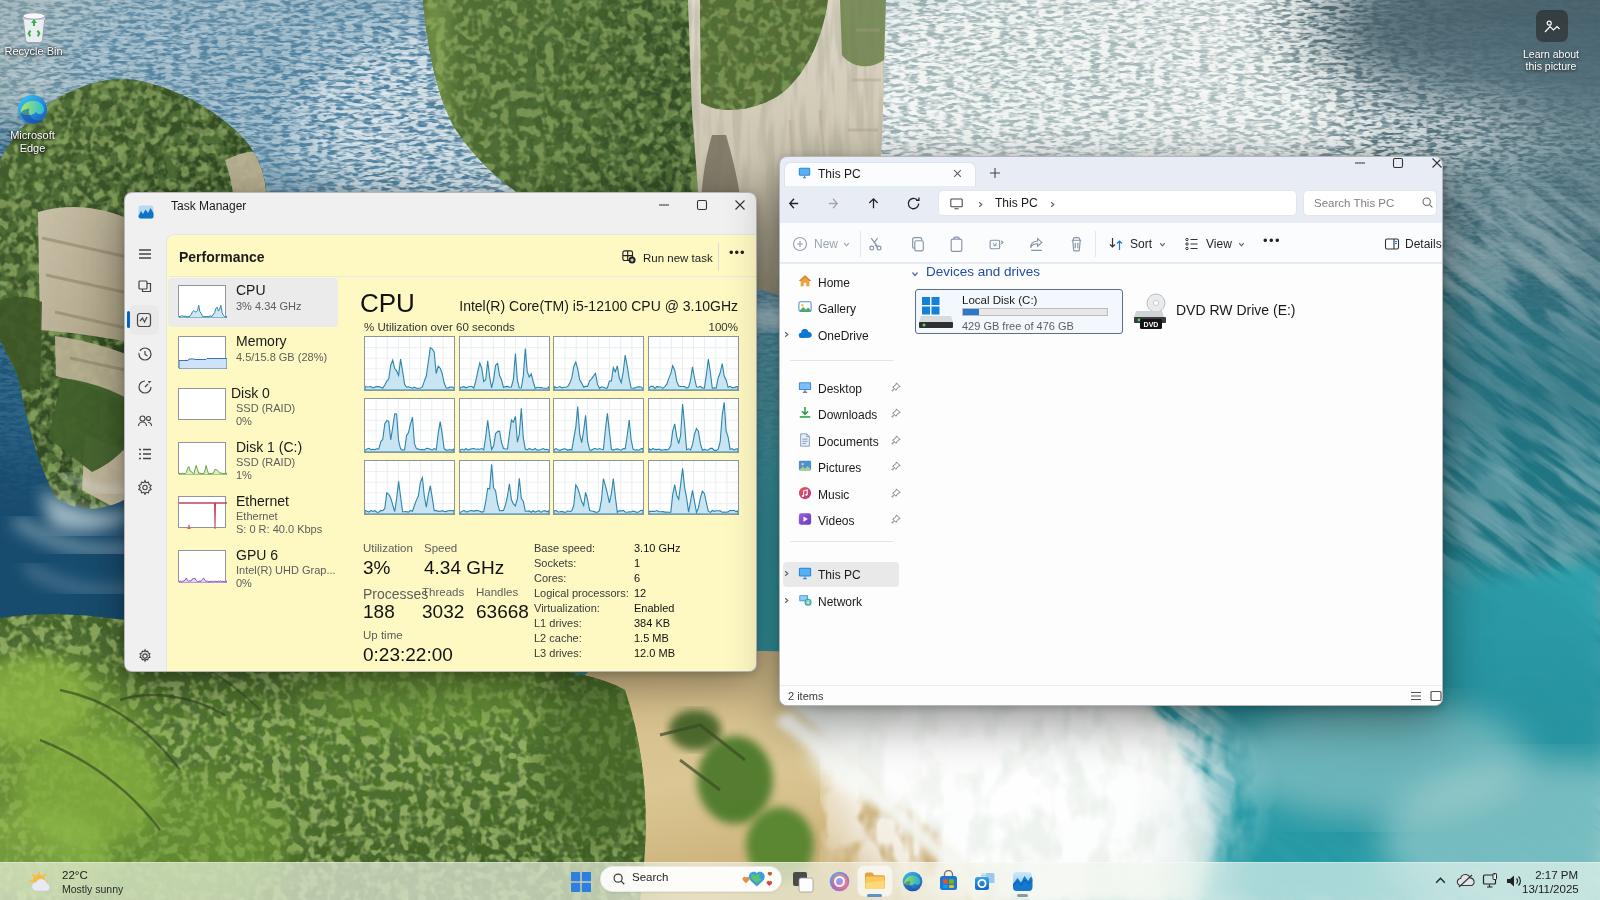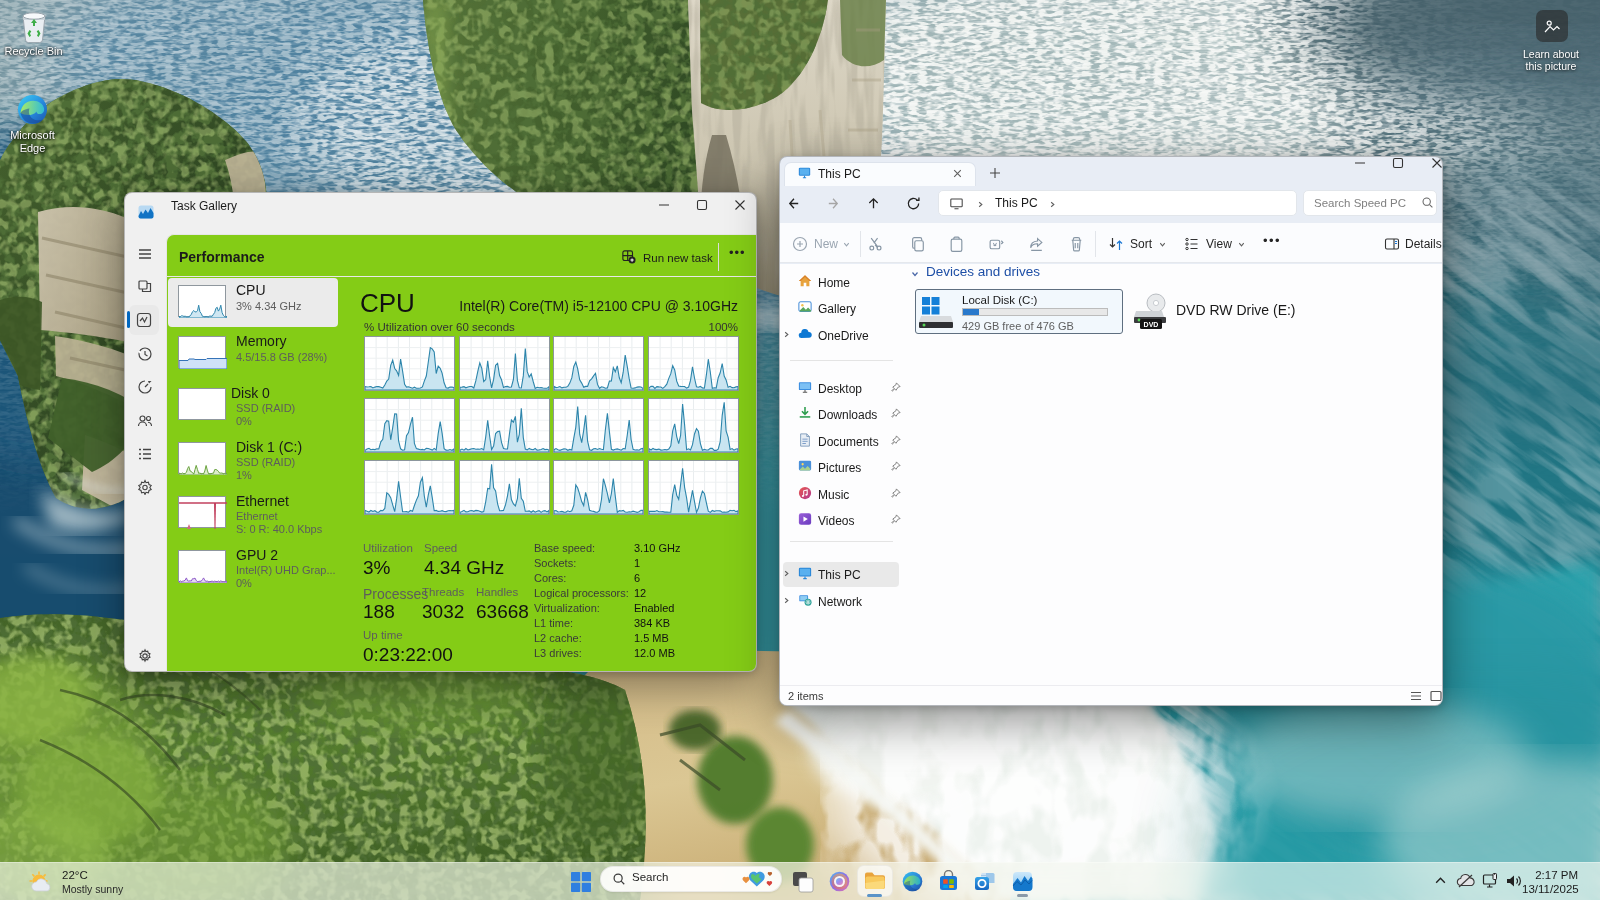--- a/index.html
+++ b/index.html
@@ -280,21 +280,21 @@
 <svg class="abs" style="left:1543px;top:17px" width="18" height="18" viewBox="0 0 18 18">
     <circle cx="6.2" cy="6.2" r="2" fill="none" stroke="#fff" stroke-width="1.2"></circle>
     <path d="M2 15l5-5.5 3.5 3.5L14 9.5l2.5 2.5" stroke="#fff" stroke-width="1.2" fill="none"></path>
   </svg>
 <div class="abs" style="left:1516px;top:48px;width:70px;text-align:center;font-size:10.5px;color:#fff;line-height:12px;text-shadow:0 1px 3px rgba(0,0,0,0.9)">Learn about this picture</div>
 <div class="abs" style="left:124px;top:192px;width:633px;height:480px;background:#f0f0f0;border-radius:8px;box-shadow:0 14px 44px rgba(0,0,0,0.38), 0 2px 8px rgba(0,0,0,0.18);border:1px solid rgba(110,110,110,0.45);overflow:hidden">
     <svg class="abs" style="left:13px;top:11px" width="16" height="16" viewBox="0 0 16 16">
       <rect x="0.5" y="1.5" width="15" height="13" rx="2.5" fill="#b8d9f2"></rect>
       <path d="M0.5,12 L3,7 5,10 7.5,5.5 10,9 12.5,4 15.5,9 V12.5 a2 2 0 0 1 -2,2 H2.5 a2 2 0 0 1 -2,-2 Z" fill="#1173c4"></path>
     </svg>
-    <div class="abs" style="left:46px;top:6px;font-size:12px;color:#1b1b1b;line-height:14px">Task Gallery</div>
+    <div class="abs" style="left:46px;top:6px;font-size:12px;color:#1b1b1b;line-height:14px">Task Manager</div>
     <svg class="abs" style="left:530px;top:3px" width="18" height="18" viewBox="0 0 18 18">
       <path d="M4 9h10" stroke="#333" stroke-width="1.1"></path>
     </svg>
     <svg class="abs" style="left:568px;top:3px" width="18" height="18" viewBox="0 0 18 18">
       <rect x="4.5" y="4.5" width="9" height="9" rx="1.5" fill="none" stroke="#333" stroke-width="1.1"></rect>
     </svg>
     <svg class="abs" style="left:606px;top:3px" width="18" height="18" viewBox="0 0 18 18">
       <path d="M4.5 4.5l9 9M13.5 4.5l-9 9" stroke="#333" stroke-width="1.1"></path>
     </svg>
     <svg class="abs" style="left:12px;top:53px" width="16" height="16" viewBox="0 0 16 16">
@@ -330,21 +330,21 @@
       <path d="M2 3.5h2M2 8h2M2 12.5h2M6 3.5h8M6 8h8M6 12.5h8" stroke="#444" stroke-width="1.3" fill="none"></path>
     </svg>
     <svg class="abs" style="left:12px;top:286px" width="16" height="16" viewBox="0 0 16 16">
       <path d="M8 1.5l1 2.2 2.4-.6.6 2.4 2.2 1-1.4 2 1.4 2-2.2 1-.6 2.4-2.4-.6-1 2.2-1-2.2-2.4.6-.6-2.4-2.2-1 1.4-2-1.4-2 2.2-1 .6-2.4 2.4.6z" fill="none" stroke="#444" stroke-width="1.1"></path>
       <circle cx="8" cy="8.5" r="2.2" fill="none" stroke="#444" stroke-width="1.1"></circle>
     </svg>
     <svg class="abs" style="left:12px;top:455px" width="16" height="16" viewBox="0 0 16 16">
       <circle cx="8" cy="8" r="2.2" fill="none" stroke="#444" stroke-width="1.2"></circle>
       <path d="M8 1.8l.8 1.8 1.9-.5.5 1.9 1.8.8-1 1.7 1 1.7-1.8.8-.5 1.9-1.9-.5-.8 1.8-.8-1.8-1.9.5-.5-1.9-1.8-.8 1-1.7-1-1.7 1.8-.8.5-1.9 1.9.5z" fill="none" stroke="#444" stroke-width="1.1"></path>
     </svg>
-    <div class="abs" style="left:41px;top:41px;right:0;bottom:0;background:#84cc16;border-top-left-radius:8px;border-top:1px solid #e6e6e6;border-left:1px solid #e6e6e6">
+    <div class="abs" style="left:41px;top:41px;right:0;bottom:0;background:#fef9c3;border-top-left-radius:8px;border-top:1px solid #e6e6e6;border-left:1px solid #e6e6e6">
       <div class="abs" style="left:12px;top:14px;font-size:14px;font-weight:700;color:#1b1b1b">Performance</div>
       <svg class="abs" style="left:455px;top:15px" width="14" height="14" viewBox="0 0 16 16">
         <rect x="1" y="1" width="11" height="11" rx="2" fill="none" stroke="#222" stroke-width="1.3"></rect>
         <path d="M6.5 1v11M1 6.5h11" stroke="#222" stroke-width="1.3"></path>
         <circle cx="11.5" cy="11.5" r="4" fill="#222"></circle>
         <path d="M11.5 9.6v3.8M9.6 11.5h3.8" stroke="#fff" stroke-width="1.2"></path>
       </svg>
       <div class="abs" style="left:476px;top:17px;font-size:11.5px;color:#1b1b1b">Run new task</div>
       <div class="abs" style="left:551px;top:8px;width:1px;height:28px;background:#dcdcdc"></div>
       <div class="abs" style="left:562px;top:10px;font-size:13px;color:#222;letter-spacing:1px">•••</div>
@@ -374,21 +374,21 @@
           <path d="M0,6 L48,6" stroke="#c2405e" stroke-width="1.4" fill="none"></path>
           <path d="M35,6 L35.5,32 L36.5,32 L37,6" fill="#c2405e"></path>
           <path d="M8,32 L10,27 L12,32 Z" fill="#d06a83"></path>
         </svg></div>
       <div class="abs" style="left:69px;top:258px;font-size:14px;color:#191919">Ethernet</div>
       <div class="abs" style="left:69px;top:275px;font-size:11px;color:#5d5d5d">Ethernet</div>
       <div class="abs" style="left:69px;top:288px;font-size:11px;color:#5d5d5d">S: 0 R: 40.0 Kbps</div>
       <div class="abs" style="left:11px;top:315px;width:48px;height:32px;background:#fff;border:1px solid #8f979e"><svg width="48" height="32">
           <path d="M0,32 L0.0,30.9 L1.2,29.8 L2.5,30.8 L3.7,30.1 L4.9,30.0 L6.2,29.1 L7.4,26.9 L8.6,29.8 L9.8,30.1 L11.1,29.8 L12.3,30.0 L13.5,27.7 L14.8,27.7 L16.0,27.1 L17.2,29.5 L18.5,30.5 L19.7,30.4 L20.9,30.2 L22.2,30.2 L23.4,28.6 L24.6,26.9 L25.8,29.5 L27.1,30.3 L28.3,30.0 L29.5,31.0 L30.8,30.7 L32.0,30.4 L33.2,30.1 L34.5,30.8 L35.7,30.1 L36.9,30.5 L38.2,30.6 L39.4,30.0 L40.6,30.9 L41.8,29.8 L43.1,30.6 L44.3,30.6 L45.5,30.8 L46.8,30.4 L48.0,30.0 L48,32 Z" fill="#e4d9f2" stroke="#8e5bc8" stroke-width="1"></path>
         </svg></div>
-      <div class="abs" style="left:69px;top:312px;font-size:14px;color:#191919">GPU 2</div>
+      <div class="abs" style="left:69px;top:312px;font-size:14px;color:#191919">GPU 6</div>
       <div class="abs" style="left:69px;top:329px;font-size:11px;color:#5d5d5d">Intel(R) UHD Grap...</div>
       <div class="abs" style="left:69px;top:342px;font-size:11px;color:#5d5d5d">0%</div>
       <div class="abs" style="left:193px;top:53px;font-size:26px;color:#111">CPU</div>
       <div class="abs" style="right:18px;top:63px;font-size:14px;color:#191919">Intel(R) Core(TM) i5-12100 CPU @ 3.10GHz</div>
       <div class="abs" style="left:197px;top:86px;font-size:11.5px;color:#333">% Utilization over 60 seconds</div>
       <div class="abs" style="right:18px;top:86px;font-size:11.5px;color:#333">100%</div>
       <div class="abs" style="left:197px;top:101px;width:91px;height:55px;background:#fff;border:1px solid #8c969d"><svg width="89" height="53">
           <line x1="11.1" y1="0" x2="11.1" y2="53" stroke="#e9edef" stroke-width="1"></line>
           <line x1="22.2" y1="0" x2="22.2" y2="53" stroke="#e9edef" stroke-width="1"></line>
           <line x1="33.4" y1="0" x2="33.4" y2="53" stroke="#e9edef" stroke-width="1"></line>
@@ -571,21 +571,21 @@
       <div class="abs" style="left:367px;top:307px;font-size:11px;color:#3a3a3a;white-space:nowrap">Base speed:</div>
       <div class="abs" style="left:467px;top:307px;font-size:11px;color:#111;white-space:nowrap">3.10 GHz</div>
       <div class="abs" style="left:367px;top:322px;font-size:11px;color:#3a3a3a;white-space:nowrap">Sockets:</div>
       <div class="abs" style="left:467px;top:322px;font-size:11px;color:#111;white-space:nowrap">1</div>
       <div class="abs" style="left:367px;top:337px;font-size:11px;color:#3a3a3a;white-space:nowrap">Cores:</div>
       <div class="abs" style="left:467px;top:337px;font-size:11px;color:#111;white-space:nowrap">6</div>
       <div class="abs" style="left:367px;top:352px;font-size:11px;color:#3a3a3a;white-space:nowrap">Logical processors:</div>
       <div class="abs" style="left:467px;top:352px;font-size:11px;color:#111;white-space:nowrap">12</div>
       <div class="abs" style="left:367px;top:367px;font-size:11px;color:#3a3a3a;white-space:nowrap">Virtualization:</div>
       <div class="abs" style="left:467px;top:367px;font-size:11px;color:#111;white-space:nowrap">Enabled</div>
-      <div class="abs" style="left:367px;top:382px;font-size:11px;color:#3a3a3a;white-space:nowrap">L1 time:</div>
+      <div class="abs" style="left:367px;top:382px;font-size:11px;color:#3a3a3a;white-space:nowrap">L1 drives:</div>
       <div class="abs" style="left:467px;top:382px;font-size:11px;color:#111;white-space:nowrap">384 KB</div>
       <div class="abs" style="left:367px;top:397px;font-size:11px;color:#3a3a3a;white-space:nowrap">L2 cache:</div>
       <div class="abs" style="left:467px;top:397px;font-size:11px;color:#111;white-space:nowrap">1.5 MB</div>
       <div class="abs" style="left:367px;top:412px;font-size:11px;color:#3a3a3a;white-space:nowrap">L3 drives:</div>
       <div class="abs" style="left:467px;top:412px;font-size:11px;color:#111;white-space:nowrap">12.0 MB</div>
     </div>
   </div>
 <div class="abs" style="left:779px;top:156px;width:664px;height:550px;background:#e8edf5;border-radius:8px;box-shadow:0 16px 50px rgba(0,0,0,0.42), 0 2px 10px rgba(0,0,0,0.2);border:1px solid rgba(100,100,100,0.4);overflow:hidden">
     <div class="abs" style="left:4px;top:5px;width:192px;height:24px;background:#fafcfe;border-radius:7px 7px 0 0;border:1px solid #dde3ec;border-bottom:none"></div>
     <svg class="abs" style="left:18px;top:9px" width="13" height="13" viewBox="0 0 16 16">
@@ -638,21 +638,21 @@
       <path d="M5.5 14.5h5" stroke="#444" stroke-width="1.3"></path>
     </svg>
     <svg class="abs" style="left:196px;top:43px;transform:rotate(-90deg)" width="9" height="9" viewBox="0 0 10 10">
       <path d="M2.5 3.5L5 6.5 7.5 3.5" stroke="#5f5f5f" stroke-width="1.2" fill="none"></path>
     </svg>
     <div class="abs" style="left:215px;top:39px;font-size:12px;color:#191919">This PC</div>
     <svg class="abs" style="left:268px;top:43px;transform:rotate(-90deg)" width="9" height="9" viewBox="0 0 10 10">
       <path d="M2.5 3.5L5 6.5 7.5 3.5" stroke="#5f5f5f" stroke-width="1.2" fill="none"></path>
     </svg>
     <div class="abs" style="left:523px;top:33px;width:134px;height:26px;background:#fff;border:1px solid #e2e6eb;border-radius:5px"></div>
-    <div class="abs" style="left:534px;top:40px;font-size:11.5px;color:#808080">Search Speed PC</div>
+    <div class="abs" style="left:534px;top:40px;font-size:11.5px;color:#808080">Search This PC</div>
     <svg class="abs" style="left:641px;top:39px" width="13" height="13" viewBox="0 0 16 16">
       <circle cx="7" cy="7" r="4.5" fill="none" stroke="#666" stroke-width="1.3"></circle>
       <path d="M10.5 10.5L14 14" stroke="#666" stroke-width="1.3"></path>
     </svg>
     <div class="abs" style="left:0;top:66px;width:664px;height:40px;background:#fbfcfe;border-bottom:1px solid #e5e8ed"></div>
     <svg class="abs" style="left:12px;top:79px" width="16" height="16" viewBox="0 0 16 16">
       <circle cx="8" cy="8" r="6.5" fill="none" stroke="#9aa5b1" stroke-width="1.2"></circle>
       <path d="M8 5v6M5 8h6" stroke="#9aa5b1" stroke-width="1.2"></path>
     </svg>
     <div class="abs" style="left:34px;top:80px;font-size:12px;color:#9aa5b1">New</div>

